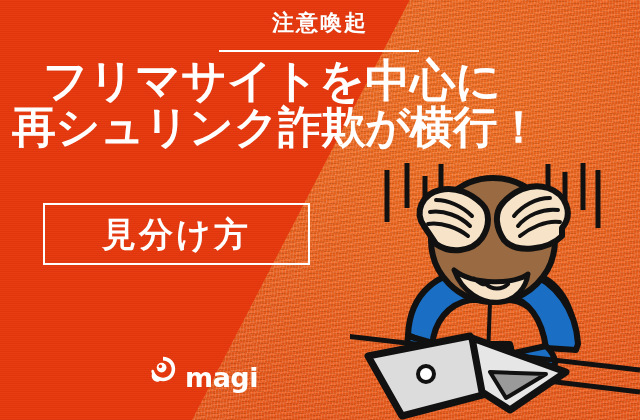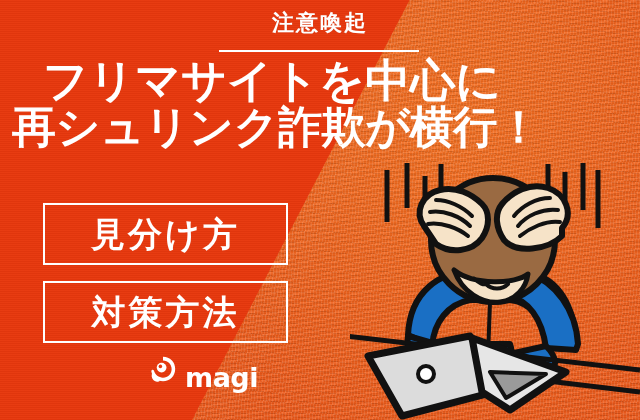--- a/index.html
+++ b/index.html
@@ -99,21 +99,21 @@
   }
   .headline .line2 {
     font-size: 44px;
     letter-spacing: -0.5px;
   }
 
   
   .chip {
     position: absolute;
     left: 43px;
-    width: 245px;
+    width: 267px;
     height: 62px;
     box-sizing: border-box;
     border: 2px solid #ffffff;
     z-index: 6;
     display: flex;
     align-items: center;
     justify-content: center;
   }
   .chip-1 { top: 203px; }
   .chip-2 { top: 281px; }
@@ -242,23 +242,20 @@
   </div>
   <div class="kicker-rule"></div>
 
   <div class="headline">
     <span class="line line1">フリマサイトを中心に</span>
     <span class="line line2">再シュリンク詐欺が横行！</span>
   </div>
 
   <div class="chip chip-1">
     <span class="chip-label">見分け方</span>
-  </div>
-  <div class="chip chip-2">
-    <span class="chip-label">対策方法</span>
   </div>
 
   <div class="logo">
     <svg class="logo-mark" viewBox="0 0 32 32">
       <path d="M16 3 C23.5 3 29 8.5 29 16 C29 23.5 23.5 29 16 29
                C9.5 29 4.5 24.5 3.6 18.6 C3.3 16.8 5.8 16.2 6.4 17.9
                C7.6 22.2 11.4 25.2 16 25.2 C21.3 25.2 25.2 21.3 25.2 16
                C25.2 10.7 21.3 6.8 16 6.8 Z" fill="#ffffff"></path>
       <circle cx="14.5" cy="14.5" r="5.2" fill="#ffffff"></circle>
       <circle cx="13.2" cy="13.2" r="1.9" fill="#e8380d"></circle>

